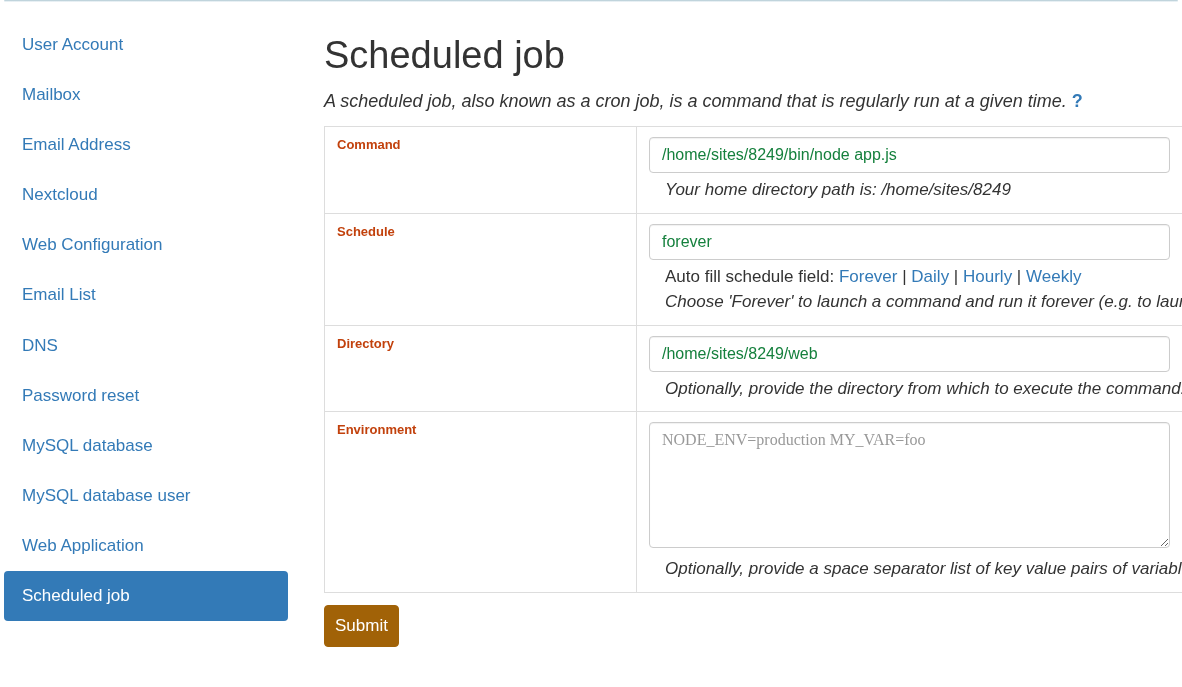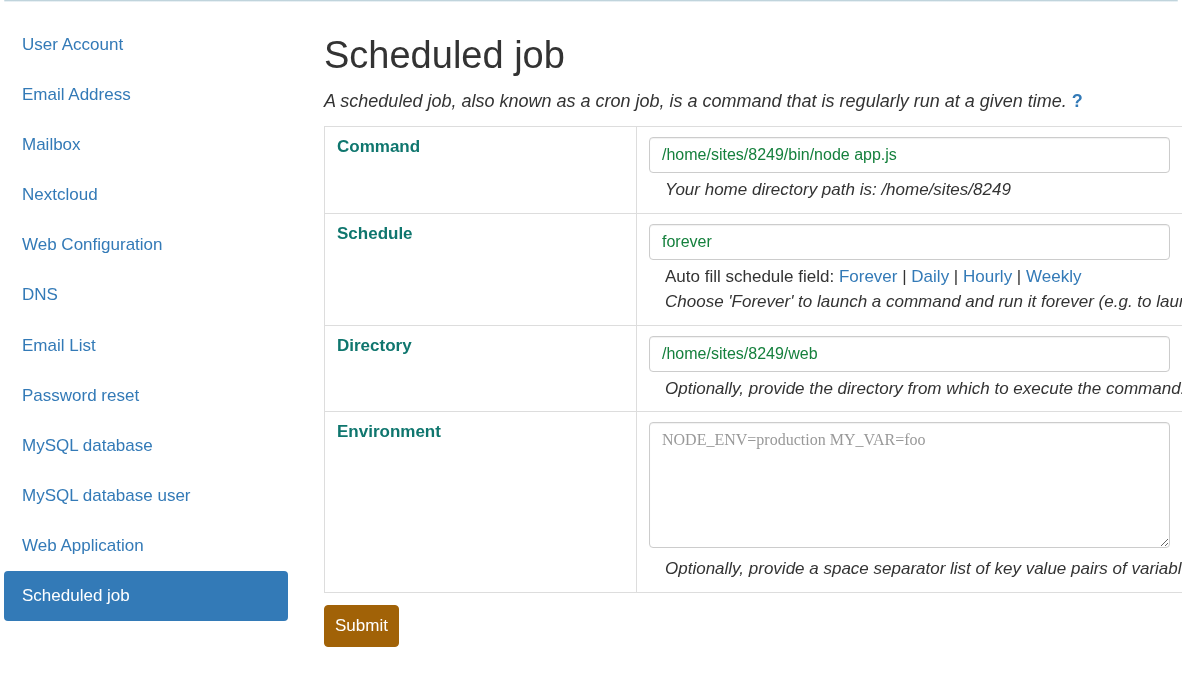--- a/index.html
+++ b/index.html
@@ -75,22 +75,22 @@
       table-layout: fixed;
     }
     table.form-table td {
       border: 1px solid #ddd;
       padding: 10px 12px;
       vertical-align: top;
     }
     table.form-table td.label-cell {
       width: 312px;
       font-weight: bold;
-      font-size: 17px;
-      color: #0f766e;
+      font-size: 13px;
+      color: #c2410c;
     }
     table.form-table td.field-cell {
       border-right: none;
     }
     .text-input {
       width: 100%;
       padding: 8px 12px;
       font-size: 16px;
       border: 1px solid #ccc;
       border-radius: 4px;
@@ -138,26 +138,26 @@
     }
   </style>
 </head>
 <body>
 
 <div class="top-border"></div>
 
 <div class="container">
   <nav class="sidebar">
     <a class="sidebar-item">User Account</a>
+    <a class="sidebar-item">Mailbox</a>
     <a class="sidebar-item">Email Address</a>
-    <a class="sidebar-item">Mailbox</a>
     <a class="sidebar-item">Nextcloud</a>
     <a class="sidebar-item">Web Configuration</a>
+    <a class="sidebar-item">Email List</a>
     <a class="sidebar-item">DNS</a>
-    <a class="sidebar-item">Email List</a>
     <a class="sidebar-item">Password reset</a>
     <a class="sidebar-item">MySQL database</a>
     <a class="sidebar-item">MySQL database user</a>
     <a class="sidebar-item">Web Application</a>
     <a class="sidebar-item active">Scheduled job</a>
   </nav>
 
   <main class="main">
     <h1 class="page-title">Scheduled job</h1>
     <p class="page-desc">

